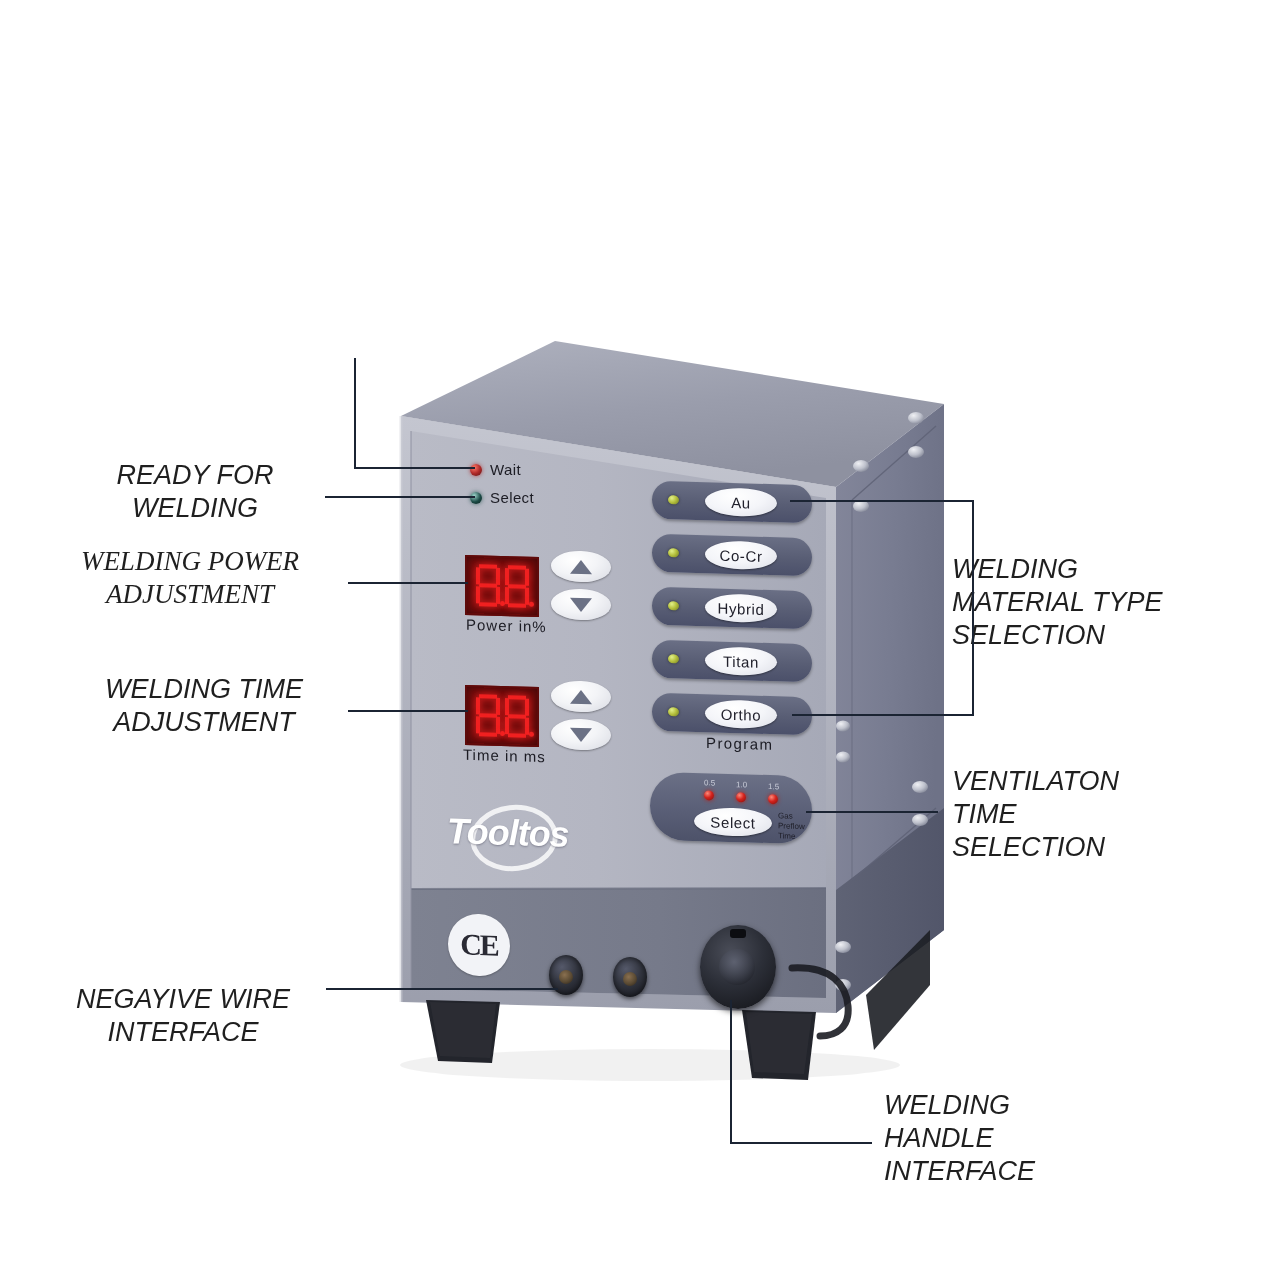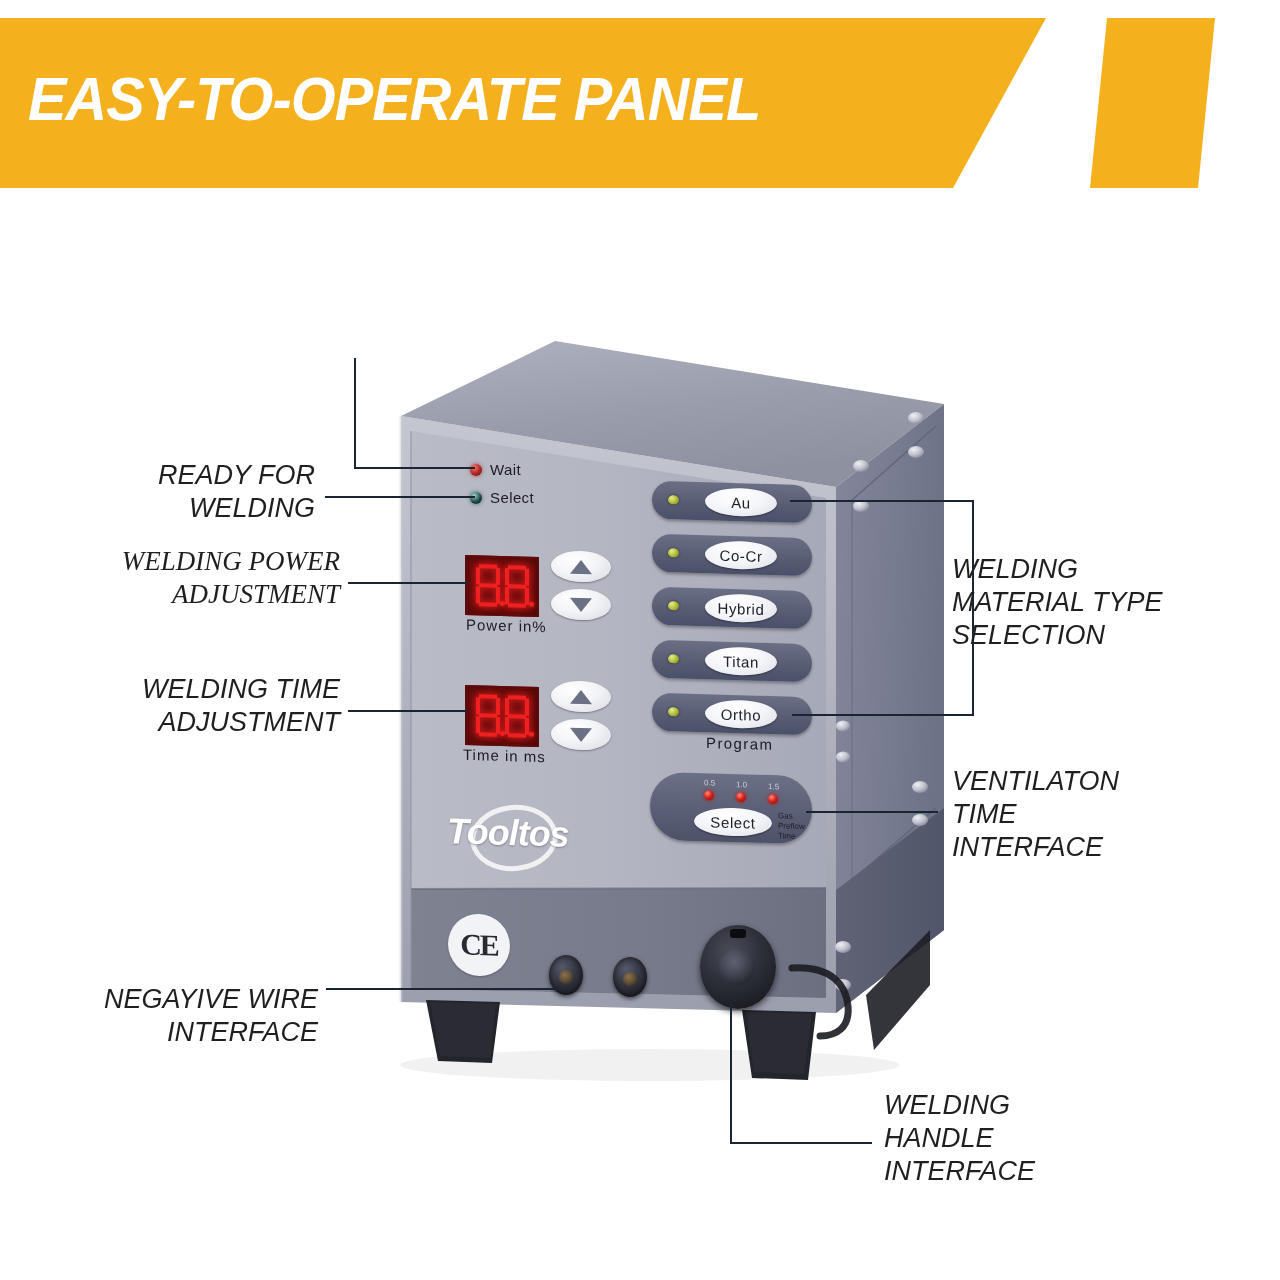--- a/index.html
+++ b/index.html
@@ -40,21 +40,21 @@
   .callout{
     position:absolute;
     font-style:italic;
     font-size:27px;
     line-height:33px;
     color:#1f1f1f;
     font-family:"Liberation Sans", sans-serif;
     white-space:pre-line;
   }
   .callout.right{text-align:left;}
-  .callout.rt{text-align:right;}
+  .callout.rt{text-align:center;}
 
   
   .lead{position:absolute;background:#1b2433;}
   .lead.h{height:2px;}
   .lead.v{width:2px;}
 
   
   #device{position:absolute;left:0;top:0;width:1244px;height:1280px;pointer-events:none;}
   #device *{pointer-events:auto;}
 
@@ -177,25 +177,20 @@
   .handle-hub{
     position:absolute;border-radius:50%;
     background:radial-gradient(circle at 42% 36%, #5d6170 0%, #35384382 60%, #16171c 100%);
   }
 </style>
 </head>
 <body>
 
 <div id="stage">
 
-  <div class="banner-wrap">
-    <div class="banner-main"></div>
-    <div class="banner-stripe"></div>
-    <div class="banner-title">EASY-TO-OPERATE PANEL</div>
-  </div>
 
   <svg id="device-svg" width="1280" height="1280" viewBox="0 0 1280 1280" style="position:absolute;left:0;top:0;">
     <defs>
       <linearGradient id="topFace" x1="0" y1="0" x2="0.4" y2="1">
         <stop offset="0%" stop-color="#AEB1BE"></stop>
         <stop offset="55%" stop-color="#9A9DAC"></stop>
         <stop offset="100%" stop-color="#8E91A0"></stop>
       </linearGradient>
       <linearGradient id="frontFace" x1="0" y1="0" x2="1" y2="0">
         <stop offset="0%" stop-color="#B9BBC6"></stop>
@@ -427,21 +422,21 @@
 
   <div class="callout right" style="left:952px;top:553px;width:300px;">WELDING
 MATERIAL TYPE
 SELECTION</div>
   <div class="lead h" style="left:790px;top:500px;width:184px;"></div>
   <div class="lead v" style="left:972px;top:500px;height:215px;"></div>
   <div class="lead h" style="left:792px;top:714px;width:182px;"></div>
 
   <div class="callout right" style="left:952px;top:765px;width:260px;">VENTILATON
 TIME
-INTERFACE</div>
+SELECTION</div>
   <div class="lead h" style="left:806px;top:811px;width:132px;"></div>
 
   <div class="callout rt" style="left:48px;top:983px;width:270px;">NEGAYIVE WIRE
 INTERFACE</div>
   <div class="lead h" style="left:326px;top:988px;width:232px;"></div>
 
   <div class="callout right" style="left:884px;top:1089px;width:300px;">WELDING
 HANDLE
 INTERFACE</div>
   <div class="lead v" style="left:730px;top:1000px;height:143px;"></div>

